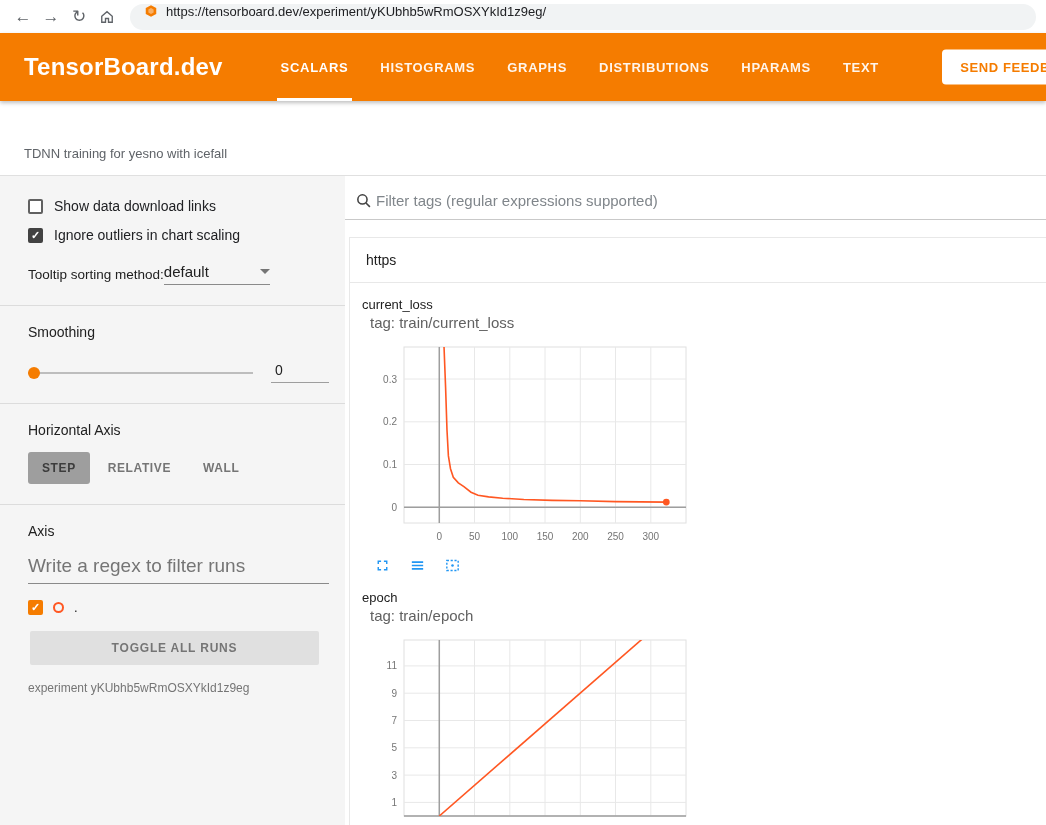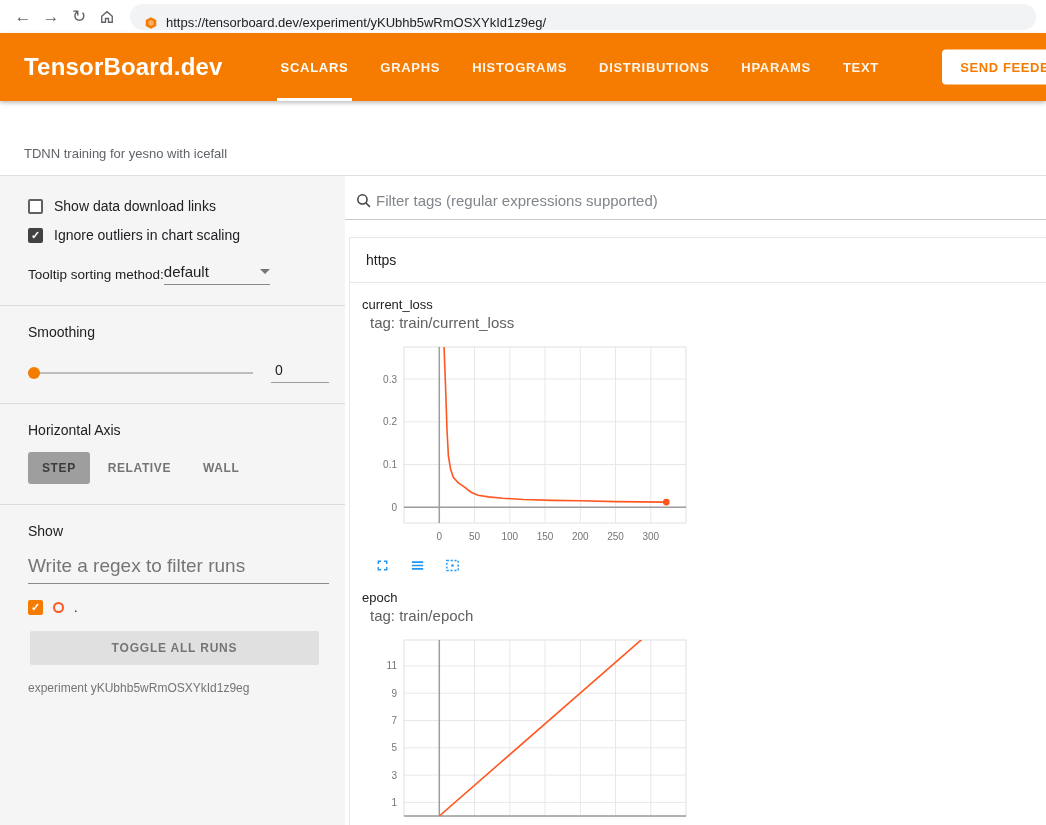--- a/index.html
+++ b/index.html
@@ -4,21 +4,21 @@
 <style>
   * { box-sizing: border-box; margin: 0; padding: 0; }
   html,body { width:1046px; height:825px; overflow:hidden; background:#fff;
     font-family:"Liberation Sans", sans-serif; color:#212121; }
 
   
   .browser-bar { height:33px; display:flex; align-items:center; background:#fff; padding:0 10px; gap:2px; }
   .nav-icon { width:26px; height:26px; display:flex; align-items:center; justify-content:center;
     font-size:17px; color:#5f6368; border-radius:50%; cursor:pointer; user-select:none; }
   .address-bar { flex:1; height:26px; background:#f1f3f4; border-radius:14px; margin-left:8px;
-    display:flex; align-items:flex-end; padding:0 14px; gap:8px; }
+    display:flex; align-items:flex-start; padding:0 14px; gap:8px; }
   .url { font-size:13px; color:#202124; white-space:nowrap; }
 
   
   .app-header { position:relative; height:68px; background:#f57c00; display:flex; align-items:stretch;
     padding-left:24px; color:#fff; box-shadow:0 2px 4px rgba(0,0,0,.25); }
   .brand { align-self:center; font-size:24px; font-weight:bold; margin-right:42px; letter-spacing:.2px; }
   .tabs { display:flex; }
   .tab { display:flex; align-items:center; padding:0 16px; font-size:13px; font-weight:bold;
     letter-spacing:.7px; color:rgba(255,255,255,.92); position:relative; cursor:pointer; }
   .tab.active { color:#fff; }
@@ -109,22 +109,22 @@
         </svg>
     </span>
     <span class="url">https://tensorboard.dev/experiment/yKUbhb5wRmOSXYkId1z9eg/</span>
   </div>
 </div>
 
 <header class="app-header">
   <div class="brand">TensorBoard.dev</div>
   <nav class="tabs">
     <div class="tab active">SCALARS</div>
+    <div class="tab">HISTOGRAMS</div>
     <div class="tab">GRAPHS</div>
-    <div class="tab">HISTOGRAMS</div>
     <div class="tab">DISTRIBUTIONS</div>
     <div class="tab">HPARAMS</div>
     <div class="tab">TEXT</div>
   </nav>
   <button class="feedback">SEND FEEDBACK</button>
 </header>
 
 <div class="desc-row">TDNN training for yesno with icefall</div>
 
 <div class="content">
@@ -161,21 +161,21 @@
 
     <div class="group-label">Horizontal Axis</div>
     <div class="axis-btns">
       <button class="axis-btn selected">STEP</button>
       <button class="axis-btn">RELATIVE</button>
       <button class="axis-btn">WALL</button>
     </div>
 
     <hr class="sb-divider">
 
-    <div class="group-label">Show</div>
+    <div class="group-label">Axis</div>
     <input class="runs-filter" placeholder="Write a regex to filter runs" style="">
 
     <div class="run-row">
       <span class="cb orange checked"></span>
       <span class="run-circle"></span>
       <span>.</span>
     </div>
 
     <button class="toggle-runs">TOGGLE ALL RUNS</button>
     <div class="exp-id">experiment yKUbhb5wRmOSXYkId1z9eg</div>

